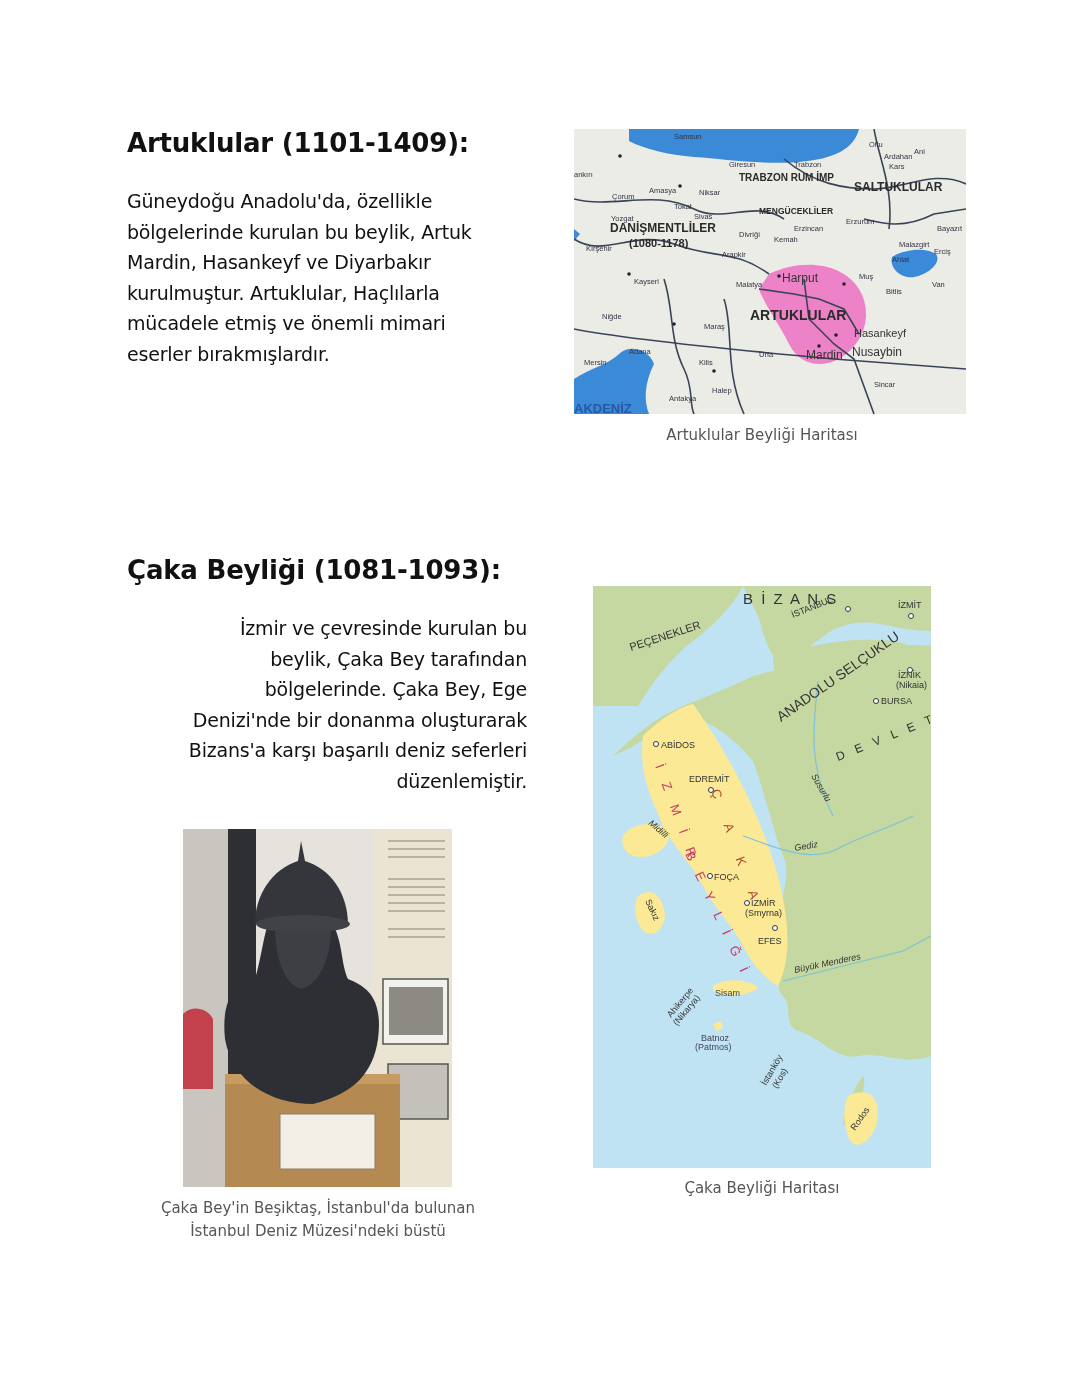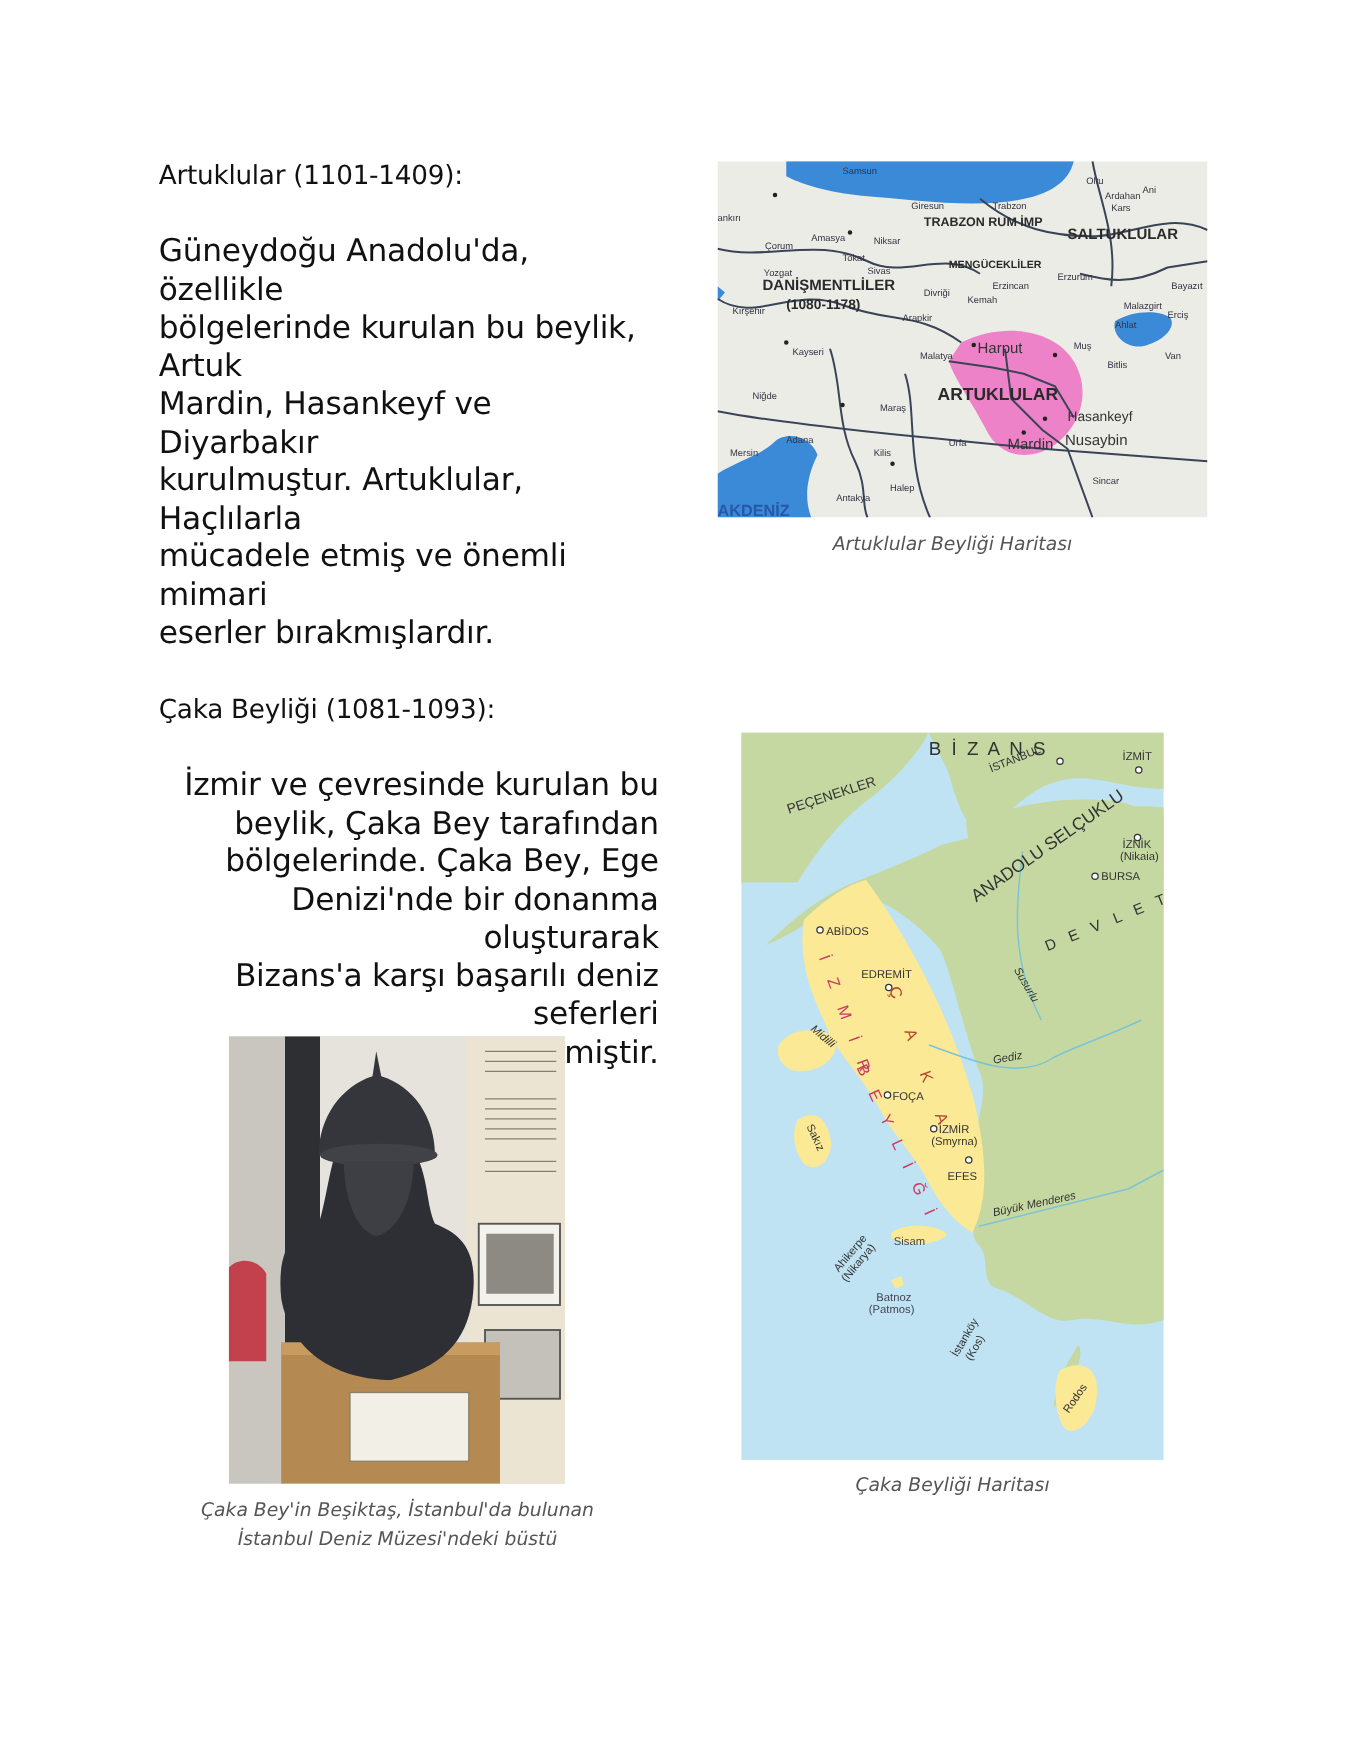--- a/index.html
+++ b/index.html
@@ -1,21 +1,21 @@
 <!DOCTYPE html>
 <html><head>
 <meta charset="utf-8">
 <style>
   html, body { margin: 0; padding: 0; background: #ffffff; }
   body { width: 1080px; height: 1397px; position: relative; overflow: hidden;
          font-family: "DejaVu Sans", "Liberation Sans", sans-serif; color: #111111; }
   .abs { position: absolute; }
-  .heading { font-weight: normal; font-size: 21px; letter-spacing: -0.2px; }
-  .body-text { font-size: 25px; line-height: 30.5px; letter-spacing: -0.2px; }
-  .caption { font-size: 15px; color: #555555; text-align: center; line-height: 23px; font-style: italic; }
+  .heading { font-weight: bold; font-size: 26px; letter-spacing: -0.2px; }
+  .body-text { font-size: 19px; line-height: 30.5px; letter-spacing: -0.2px; }
+  .caption { font-size: 15px; color: #555555; text-align: center; line-height: 23px; }
   svg text { font-family: "Liberation Sans", sans-serif; }
 </style>
 </head>
 <body>
 
 <div class="abs heading" style="left:127px; top:128px;">Artuklular (1101-1409):</div>
 
 <div class="abs body-text" style="left:127px; top:186px; width:400px;">
   <div>Güneydoğu Anadolu'da, özellikle</div>
   <div>bölgelerinde kurulan bu beylik, Artuk</div>

